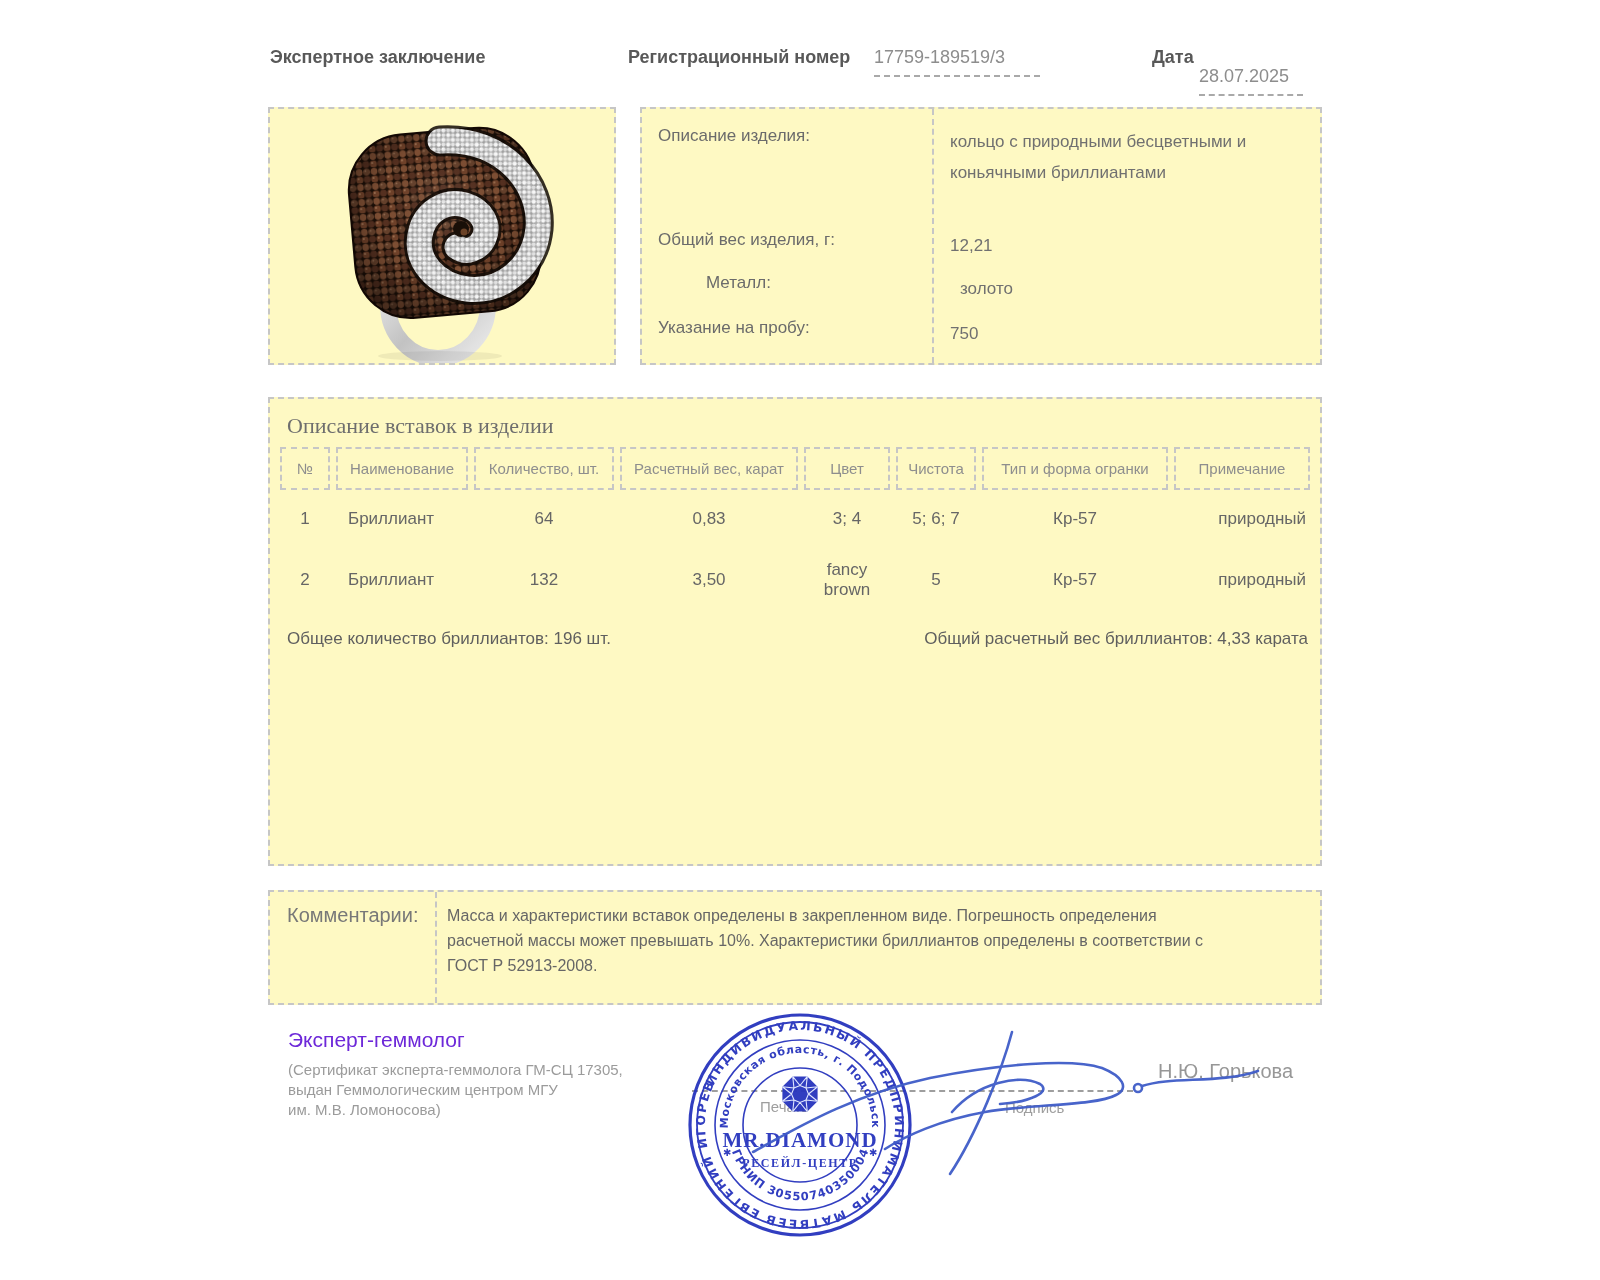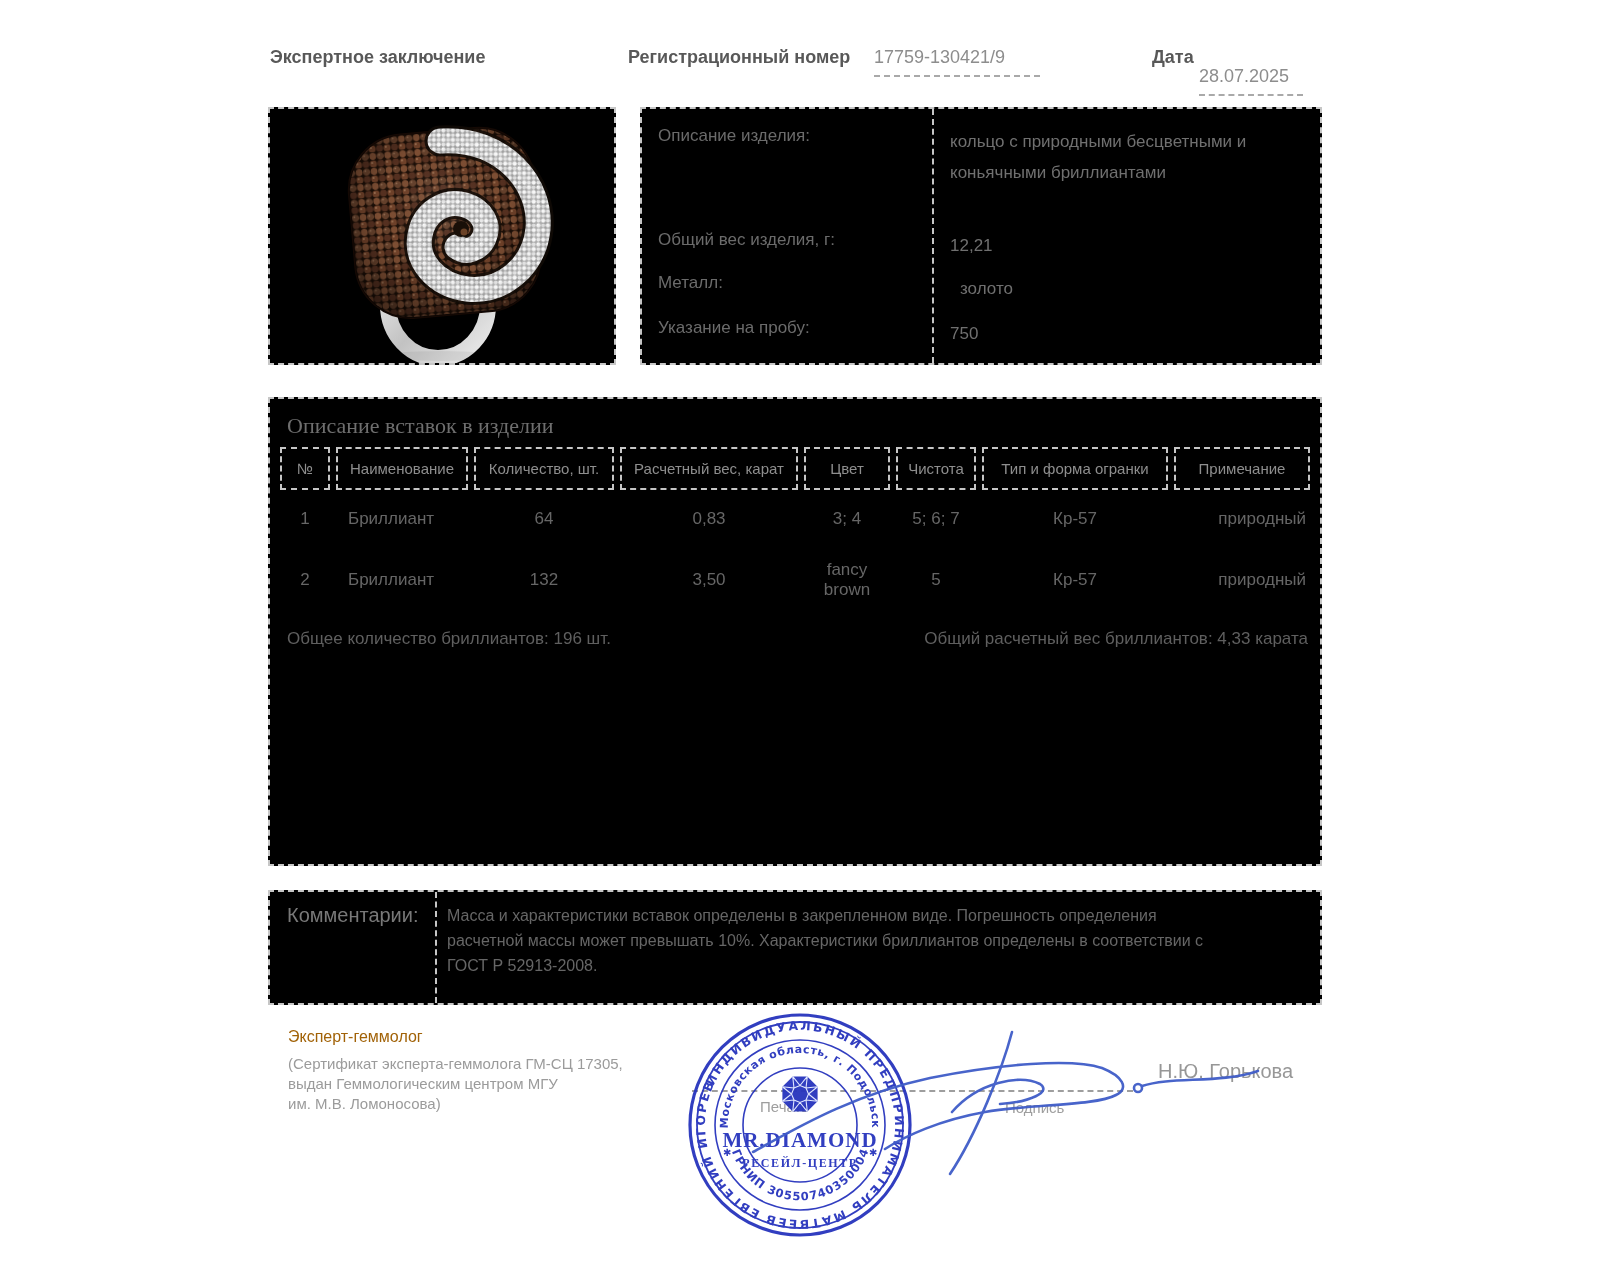--- a/index.html
+++ b/index.html
@@ -3,21 +3,21 @@
 <meta charset="utf-8">
 <style>
   html,body{margin:0;padding:0;background:#fff;}
   .page{position:relative;width:1337px;height:1280px;background:#ffffff;
         font-family:"Liberation Sans", sans-serif;overflow:hidden;}
   .abs{position:absolute;}
   
   .hdr-bold{font-size:18px;font-weight:bold;color:#585858;}
   .hdr-val{font-size:18px;color:#8d8d8d;padding-bottom:7px;border-bottom:2px dashed #a9a9a9;}
   
-  .panel{position:absolute;border:2px dashed #c6c6c6;background:#000000;box-sizing:border-box;}
+  .panel{position:absolute;border:2px dashed #c6c6c6;background:#fef9c3;box-sizing:border-box;}
   
   .desc-label{position:absolute;left:16px;font-size:17px;color:#6b6b6b;}
   .desc-value{position:absolute;left:308px;font-size:17px;color:#707070;line-height:31px;width:362px;}
   .desc-divider{position:absolute;left:290px;top:0;bottom:0;border-left:2px dashed #c6c6c6;}
   
   .tbl-title{position:absolute;left:17px;top:14px;font-size:22px;color:#6e6e6e;font-family:Liberation Serif, serif;}
   .grid8{position:absolute;left:10px;right:10px;display:grid;
          grid-template-columns:50px 132px 140px 178px 86px 80px 186px 1fr;grid-gap:6px;}
   .thcell{border:2px dashed #c6c6c6;box-sizing:border-box;display:flex;align-items:center;
           justify-content:center;text-align:center;font-size:15px;color:#8e8e8e;padding:11px 2px;}
@@ -27,36 +27,36 @@
   .tdcell.ar{justify-content:flex-end;text-align:right;padding-right:4px;}
   .totals-l{position:absolute;left:17px;top:230px;font-size:17px;color:#5f5f5f;}
   .totals-r{position:absolute;right:12px;top:230px;font-size:17px;color:#5f5f5f;}
   
   .com-labelcell{position:absolute;left:0;top:0;bottom:0;width:165px;
                  border-right:2px dashed #c6c6c6;}
   .com-label{position:absolute;left:17px;top:12px;font-size:20px;color:#787878;}
   .com-text{position:absolute;left:177px;top:11px;right:14px;font-size:16px;
             line-height:25px;color:#666;}
   
-  .exp-title{font-size:16px;color:#a16207;margin:0 0 8px 0;}
+  .exp-title{font-size:21px;color:#6d28d9;margin:0 0 8px 0;}
   .exp-cert{font-size:15px;line-height:20px;color:#9b9b9b;}
   .sigline{position:absolute;left:692px;top:1090px;width:441px;border-top:2px dashed #9e9e9e;}
   .under-label{position:absolute;font-size:15px;color:#9e9e9e;}
   .exp-name{position:absolute;left:1158px;top:1060px;font-size:20px;color:#979797;}
   .stamp-wrap{position:absolute;left:685px;top:1010px;width:230px;height:230px;z-index:3;opacity:.95;}
   .sig-wrap{position:absolute;left:700px;top:1000px;width:600px;height:210px;z-index:4;}
 </style>
 </head>
 <body>
 
 <div class="page">
 
   <div class="abs hdr-bold" style="left:270px;top:47px;">Экспертное заключение</div>
   <div class="abs hdr-bold" style="left:628px;top:47px;">Регистрационный номер</div>
-  <div class="abs hdr-val" style="left:874px;top:47px;min-width:166px;">17759-130421/9</div>
+  <div class="abs hdr-val" style="left:874px;top:47px;min-width:166px;">17759-189519/3</div>
   <div class="abs hdr-bold" style="left:1152px;top:47px;">Дата</div>
   <div class="abs hdr-val" style="left:1199px;top:47px;min-width:104px;margin-top:19px;">28.07.2025</div>
 
   <div class="panel" style="left:268px;top:107px;width:348px;height:258px;">
     <svg width="344" height="254" viewBox="0 0 344 254">
       <defs>
         <pattern id="pavB" width="15" height="15" patternUnits="userSpaceOnUse">
           <rect width="15" height="15" fill="#1c0f07"></rect>
           <circle cx="4" cy="4" r="3.6" fill="#6f4129"></circle>
           <circle cx="11.5" cy="4" r="3.4" fill="#553020"></circle>
@@ -99,21 +99,21 @@
       </g>
     </svg>
   </div>
 
   <div class="panel" style="left:640px;top:107px;width:682px;height:258px;">
     <div class="desc-divider"></div>
     <div class="desc-label" style="top:17px;">Описание изделия:</div>
     <div class="desc-value" style="top:17px;">кольцо с природными бесцветными и коньячными бриллиантами</div>
     <div class="desc-label" style="top:121px;">Общий вес изделия, г:</div>
     <div class="desc-value" style="top:121px;">12,21</div>
-    <div class="desc-label" style="top:164px;">Металл:</div>
+    <div class="desc-label" style="top:164px;margin-left:48px;">Металл:</div>
     <div class="desc-value" style="top:164px;margin-left:10px;">золото</div>
     <div class="desc-label" style="top:209px;">Указание на пробу:</div>
     <div class="desc-value" style="top:209px;">750</div>
   </div>
 
   <div class="panel" style="left:268px;top:397px;width:1054px;height:469px;">
     <div class="tbl-title">Описание вставок в изделии</div>
 
     <div class="grid8" style="top:48px;">
       <div class="thcell">№</div>

